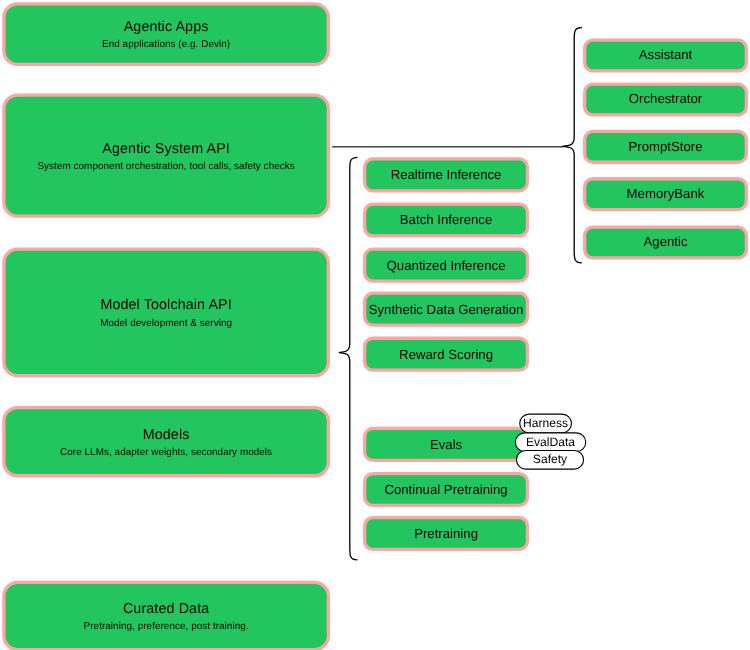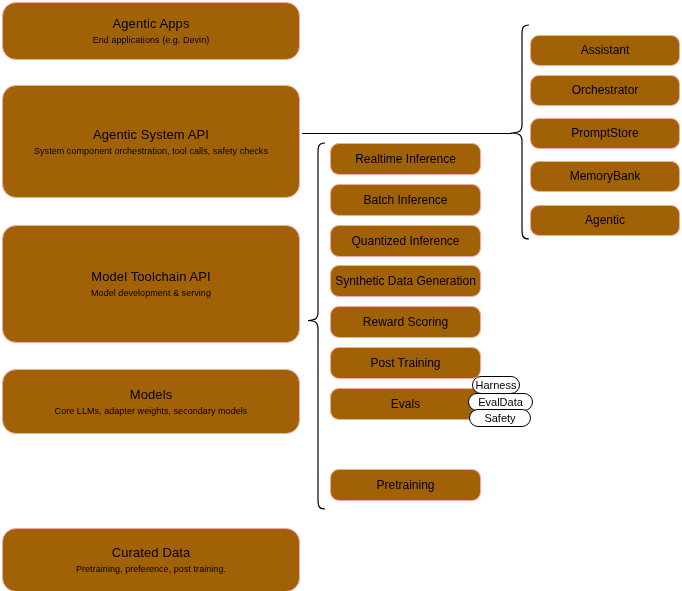--- a/index.html
+++ b/index.html
@@ -13,22 +13,22 @@
     height: 591px;
     background: #ffffff;
     font-family: "Liberation Sans", sans-serif;
     overflow: hidden;
   }
 
   
   .node {
     position: absolute;
     box-sizing: border-box;
-    background: #a16207;
-    border: 1px solid #fca5a5;
+    background: #22c55e;
+    border: 3px solid #fca5a5;
     border-radius: 12px;
     display: flex;
     flex-direction: column;
     align-items: center;
     justify-content: center;
     text-align: center;
     color: #000000;
   }
 
   
@@ -151,25 +151,25 @@
   </div>
   <div class="node cap" style="top:225px;">
     <div class="title">Quantized Inference</div>
   </div>
   <div class="node cap" style="top:265px;">
     <div class="title">Synthetic Data Generation</div>
   </div>
   <div class="node cap" style="top:306px;">
     <div class="title">Reward Scoring</div>
   </div>
-  <div class="node cap" style="top:347px;">
-    <div class="title">Post Training</div>
-  </div>
   <div class="node cap" style="top:388px;">
     <div class="title">Evals</div>
+  </div>
+  <div class="node cap" style="top:429px;">
+    <div class="title">Continual Pretraining</div>
   </div>
   <div class="node cap" style="top:469px;">
     <div class="title">Pretraining</div>
   </div>
 
   <div class="pill" style="left:472px;top:376px;width:48px;height:18px;">
     <span>Harness</span>
   </div>
   <div class="pill" style="left:468px;top:393px;width:65px;height:18px;">
     <span>EvalData</span>

